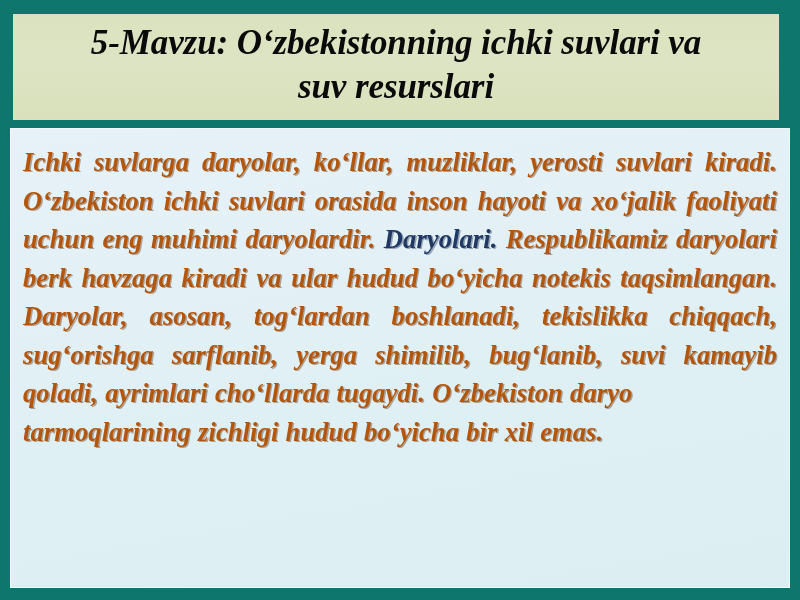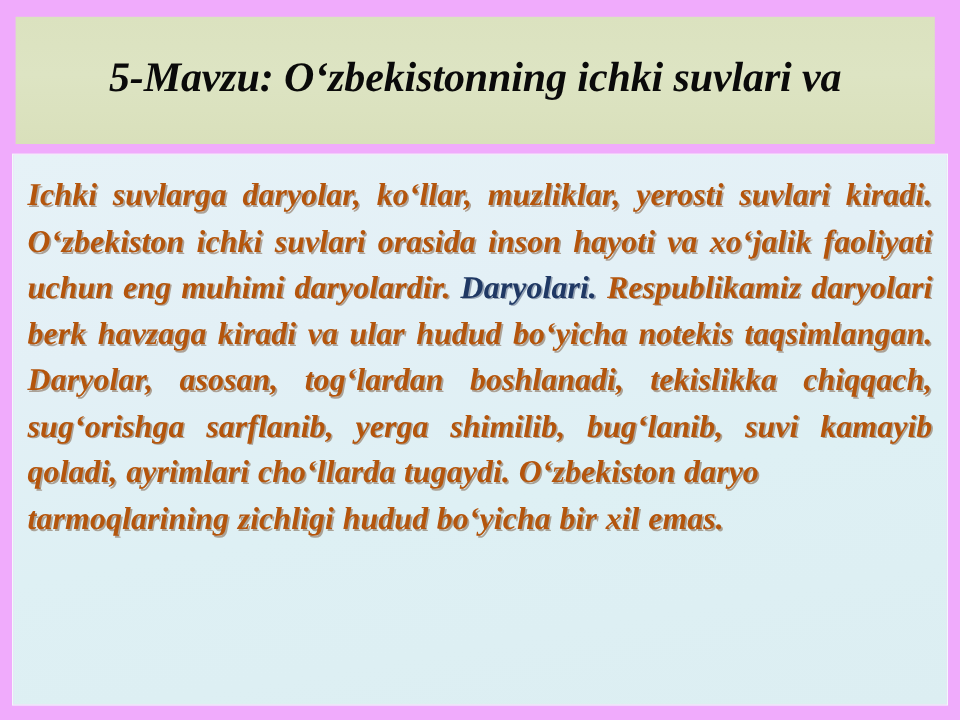--- a/index.html
+++ b/index.html
@@ -11,21 +11,21 @@
     height: 600px;
     background: #ffffff;
     font-family: "Liberation Serif", "DejaVu Serif", serif;
     overflow: hidden;
   }
 
   .slide {
     position: relative;
     width: 800px;
     height: 600px;
-    background: #f0abfc;
+    background: #0f766e;
   }
 
   
   .title-box {
     position: absolute;
     left: 13px;
     top: 14px;
     width: 766px;
     height: 106px;
     background: linear-gradient(180deg, #dbe2bf 0%, #dde4c3 45%, #d9e0bb 100%);
@@ -92,20 +92,21 @@
 </style>
 </head>
 <body>
 
 <div class="slide">
 
   <div class="title-box">
     <div class="title-text">
       <span>5-Mavzu: O‘zbekistonning ichki suvlari va</span>
       <span><br></span>
+      <span>suv resurslari</span>
     </div>
   </div>
 
   <div class="body-box">
     <p class="body-text">
       <span class="seg-brown">Ichki suvlarga daryolar, ko‘llar, muzliklar, yerosti suvlari kiradi. O‘zbekiston ichki suvlari orasida inson hayoti va xo‘jalik faoliyati uchun eng muhimi daryolardir. </span><span class="seg-blue">Daryolari.</span><span class="seg-brown"> Respublikamiz daryolari berk havzaga kiradi va ular hudud bo‘yicha notekis taqsimlangan. Daryolar, asosan, tog‘lardan boshlanadi, tekislikka chiqqach, sug‘orishga sarflanib, yerga shimilib, bug‘lanib, suvi kamayib qoladi, ayrimlari cho‘llarda tugaydi. O‘zbekiston daryo </span><span class="seg-brown last-line">tarmoqlarining zichligi hudud bo‘yicha bir xil emas.</span>
     </p>
   </div>
 
 </div>

